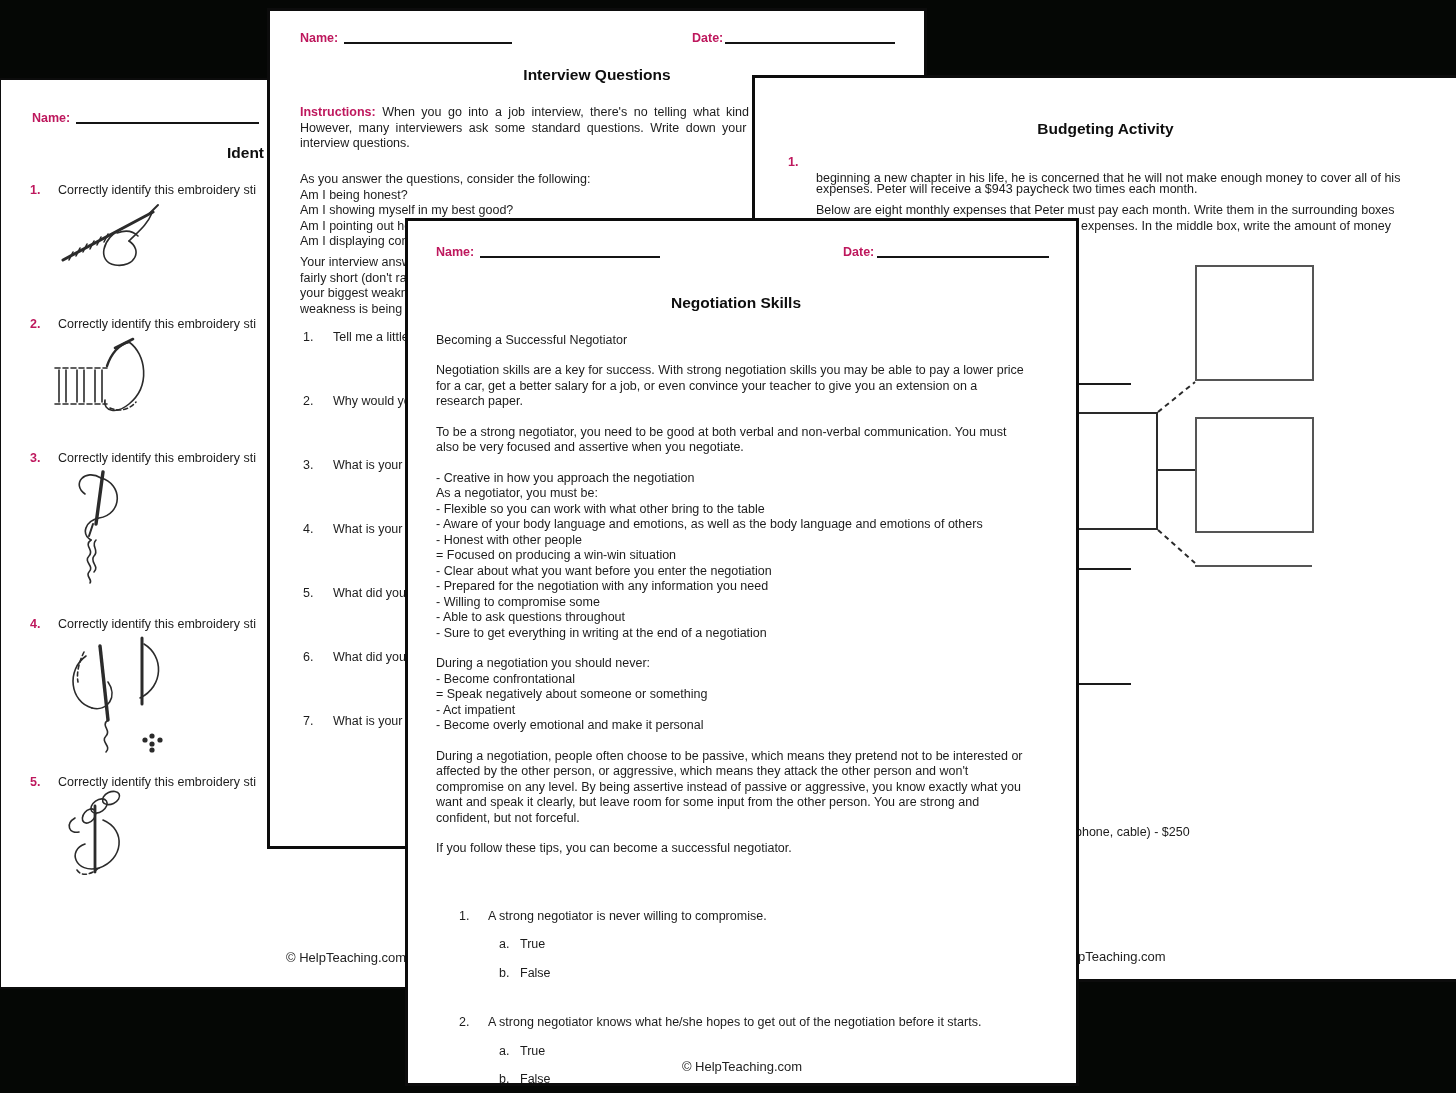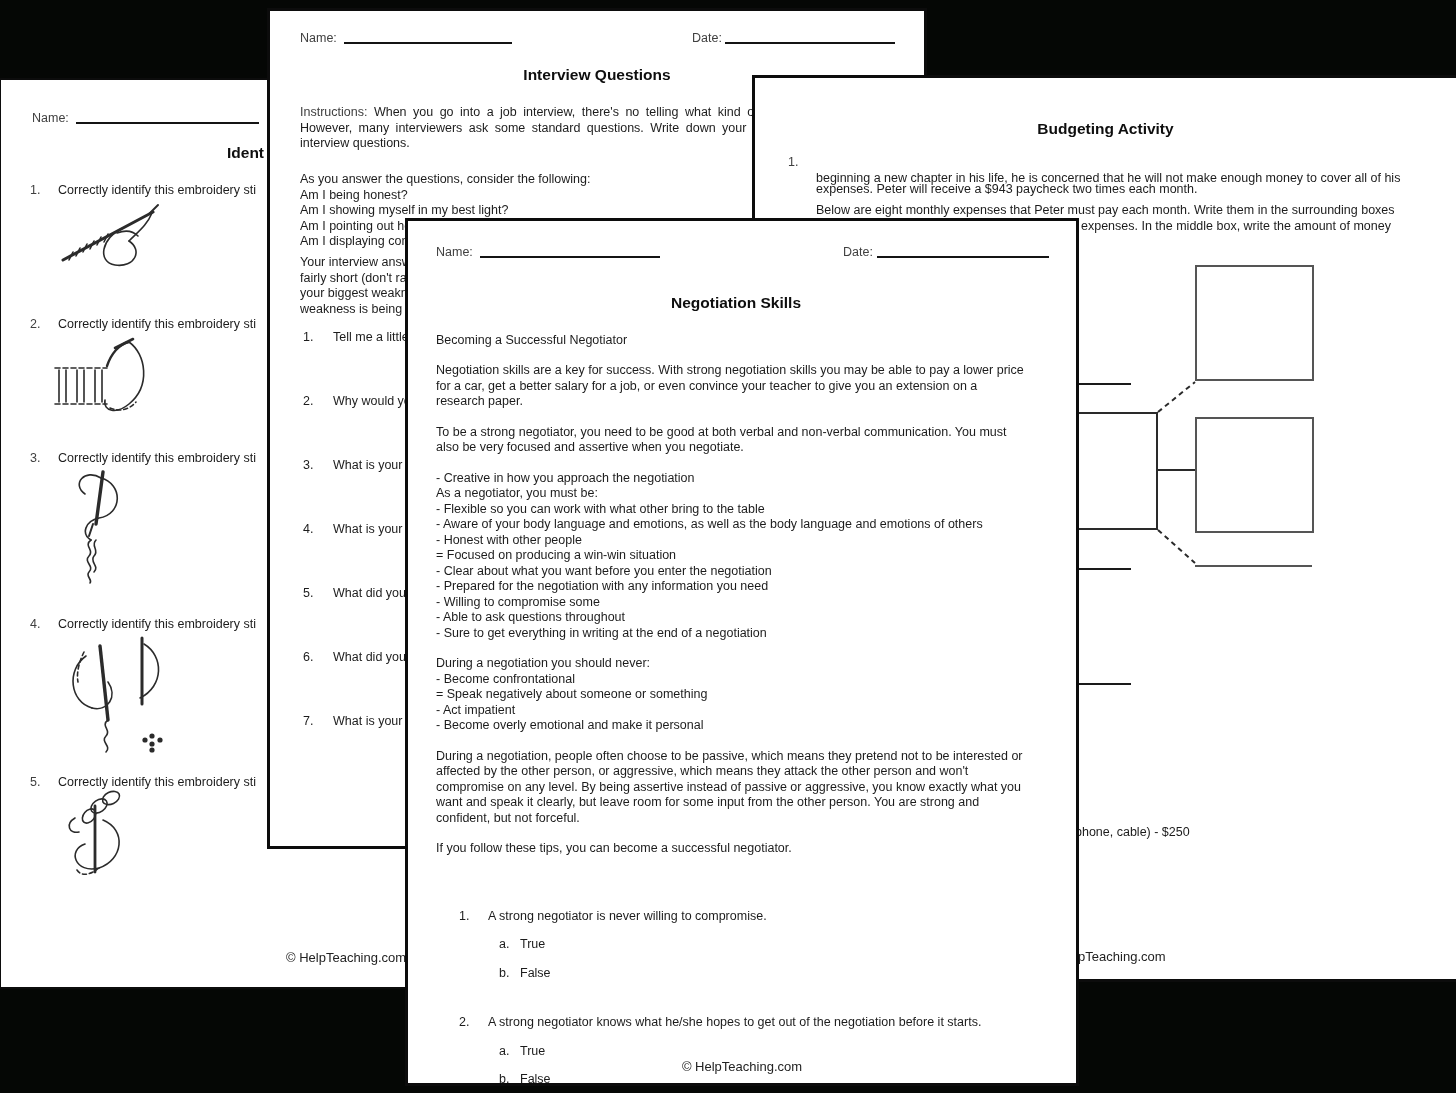--- a/index.html
+++ b/index.html
@@ -1,20 +1,20 @@
 <!DOCTYPE html>
 <html><head>
 <meta charset="utf-8">
 <style>
   html,body{margin:0;padding:0;}
   body{background:#050705;font-family:"Liberation Sans",sans-serif;}
   #screen{position:relative;width:1456px;height:1093px;overflow:hidden;background:#050705;}
   .page{position:absolute;background:#ffffff;border:3px solid #0c0c0c;box-sizing:border-box;}
   .t{position:absolute;white-space:nowrap;font-size:12.5px;line-height:15px;color:#1c1c1c;}
-  .b{font-weight:normal;color:#404040;text-align:center;}
+  .b{font-weight:bold;color:#be185d;text-align:center;}
   .ttl{position:absolute;white-space:nowrap;font-size:15.5px;font-weight:bold;color:#0e0e0e;}
   .ctr{left:0;right:0;text-align:center;white-space:nowrap;}
   .ul{position:absolute;height:0;border-bottom:2.5px solid #141414;}
   .ws{word-spacing:3px;}
   
   .flow{position:absolute;left:28px;top:24px;width:600px;font-size:12.5px;line-height:15.5px;color:#1c1c1c;}
   .pline{white-space:nowrap;}
   .gap{height:15px;}
   .nttl{text-align:center;font-size:15.5px;font-weight:bold;color:#0e0e0e;margin-bottom:22px;}
   .hrow{position:relative;height:20px;margin-bottom:30px;}
@@ -125,21 +125,21 @@
     <div class="ul" style="left:455px;top:31px;width:170px;"></div>
 
     <div class="ttl ctr" style="top:55px;">Interview Questions</div>
 
     <div class="t ws" style="left:30px;top:94px;"><span class="b">Instructions:</span>&nbsp;<span>When you go into a job interview, there's no telling what kind of</span></div>
     <span class="t ws" style="left:30px;top:109.5px;">However, many interviewers ask some standard questions. Write down your an</span>
     <span class="t" style="left:30px;top:125px;">interview questions.</span>
 
     <span class="t" style="left:30px;top:161px;">As you answer the questions, consider the following:</span>
     <span class="t" style="left:30px;top:176.5px;">Am I being honest?</span>
-    <span class="t" style="left:30px;top:192px;">Am I showing myself in my best light?</span>
+    <span class="t" style="left:30px;top:192px;">Am I showing myself in my best good?</span>
     <span class="t" style="left:30px;top:207.5px;">Am I pointing out how I'm a good fit for the position?</span>
     <span class="t" style="left:30px;top:223px;">Am I displaying con</span>
 
     <span class="t" style="left:30px;top:244px;">Your interview answ</span>
     <span class="t" style="left:30px;top:259.5px;">fairly short (don't ra</span>
     <span class="t" style="left:30px;top:275px;">your biggest weakn</span>
     <span class="t" style="left:30px;top:290.5px;">weakness is being s</span>
 
     <span class="t" style="left:33px;top:319px;">1.</span>
     <span class="t" style="left:63px;top:319px;">Tell me a little</span>

